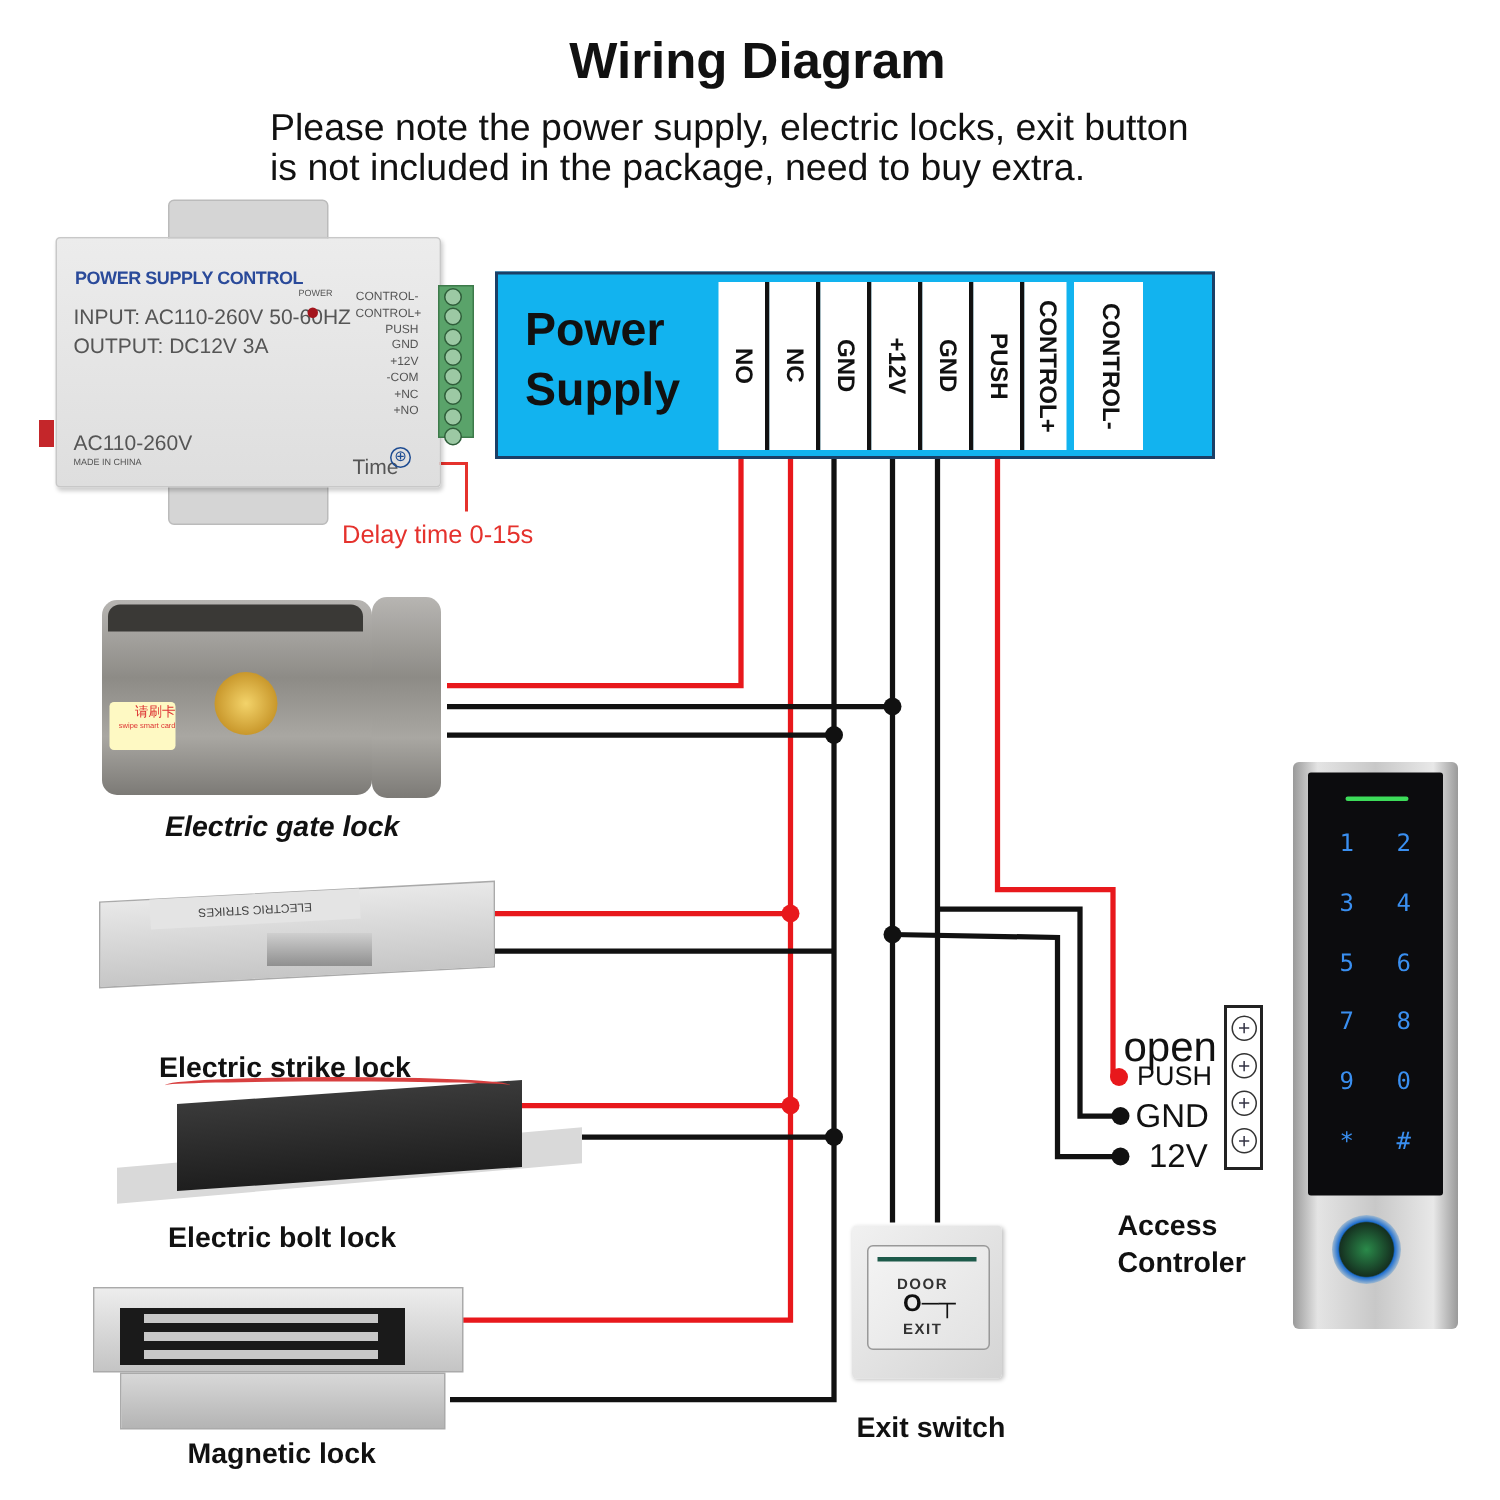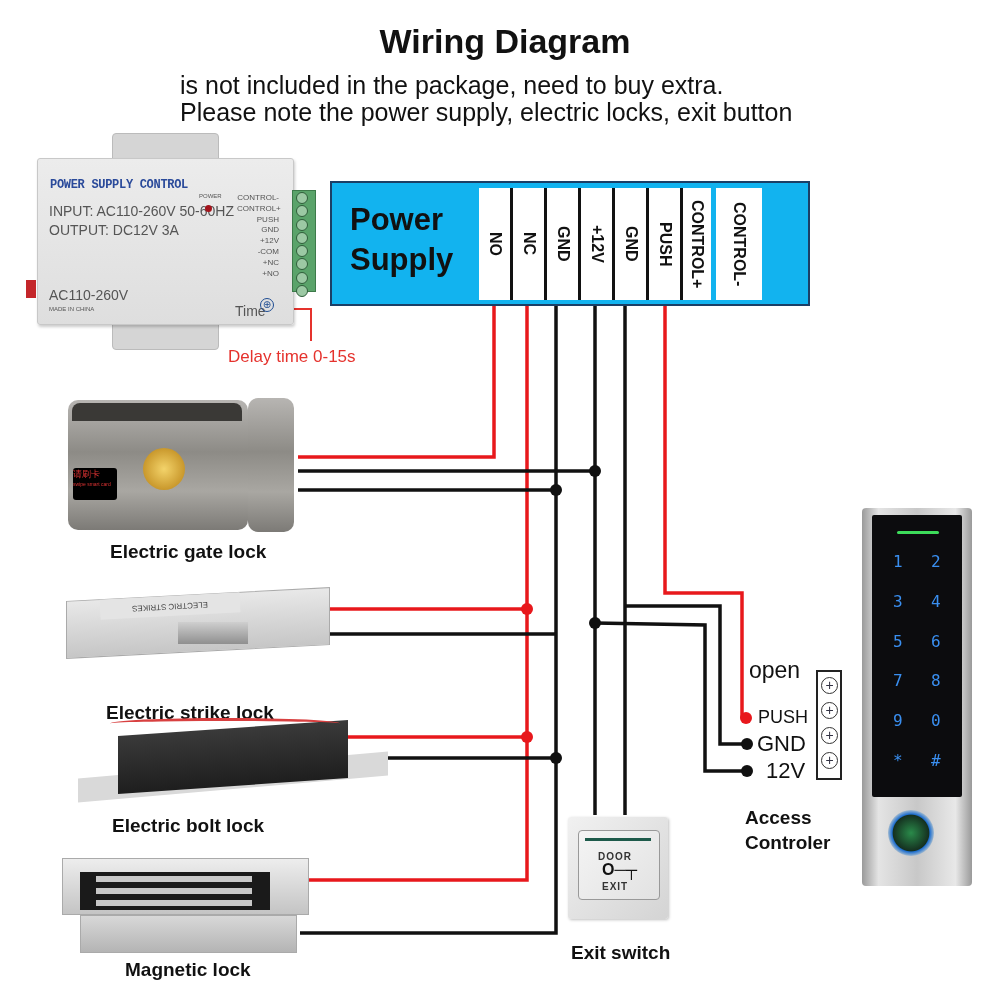--- a/index.html
+++ b/index.html
@@ -35,22 +35,22 @@
   #exit-inner{left:578px;top:830px;width:80px;height:68px;border:1px solid #999;border-radius:4px;background:linear-gradient(135deg,#f4f4f4,#e2e2e2);}
   .ex-t{font-size:10px;font-weight:bold;color:#333;letter-spacing:1px;}
   
   .metal{background:linear-gradient(180deg,#b7b5b2,#8d8b86 40%,#a9a7a2 70%,#7c7a76);}
 </style>
 </head>
 <body>
 
 <div id="title" class="abs">Wiring Diagram</div>
 <div id="note" class="abs">
+  <div>Please note the power supply, electric locks, exit button</div>
   <div>is not included in the package, need to buy extra.</div>
-  <div>Please note the power supply, electric locks, exit button</div>
 </div>
 
 <svg id="wires" width="1000" height="1000">
   <g fill="none" stroke-width="3.5" stroke-linejoin="miter">
 
     <polyline points="494,306 494,457 298,457" stroke="#e8181c"></polyline>
 
     <polyline points="527,306 527,880 300,880" stroke="#e8181c"></polyline>
     <line x1="330" y1="609" x2="527" y2="609" stroke="#e8181c"></line>
     <line x1="345" y1="737" x2="527" y2="737" stroke="#e8181c"></line>
@@ -80,21 +80,21 @@
     <circle cx="556" cy="758" r="6" fill="#111"></circle>
     <circle cx="746" cy="718" r="6" fill="#e8181c"></circle>
     <circle cx="747" cy="744" r="6" fill="#111"></circle>
     <circle cx="747" cy="771" r="6" fill="#111"></circle>
   </g>
 </svg>
 
 <div class="abs ps-ear" style="left:112px;top:133px;width:105px;height:30px;border-radius:4px 4px 0 0;"></div>
 <div class="abs ps-ear" style="left:112px;top:318px;width:105px;height:30px;border-radius:0 0 4px 4px;"></div>
 <div class="abs ps-box"></div>
-<div class="abs ps-head" style="left:50px;top:178px;font-family:Liberation Mono, monospace;">POWER SUPPLY CONTROL</div>
+<div class="abs ps-head" style="left:50px;top:178px;">POWER SUPPLY CONTROL</div>
 <div class="abs ps-txt" style="left:49px;top:203px;">INPUT: AC110-260V 50-60HZ</div>
 <div class="abs ps-txt" style="left:49px;top:222px;">OUTPUT: DC12V  3A</div>
 <div class="abs ps-txt" style="left:199px;top:193px;font-size:6px;">POWER</div>
 <div class="abs" style="left:205px;top:205px;width:7px;height:7px;border-radius:50%;background:#a3141c;"></div>
 <div class="abs ps-txt" style="left:49px;top:287px;">AC110-260V</div>
 <div class="abs ps-txt" style="left:49px;top:306px;font-size:6px;">MADE IN CHINA</div>
 <div class="abs ps-txt" style="left:235px;top:303px;">Time</div>
 <div class="abs" style="left:260px;top:298px;width:12px;height:12px;border-radius:50%;border:1.5px solid #1e4c92;color:#1e4c92;font-size:10px;line-height:12px;text-align:center;">⊕</div>
 <div class="abs" style="left:237px;top:193px;width:42px;text-align:right;font-size:8px;line-height:10.8px;color:#555;">
   <div>CONTROL-</div>
@@ -146,25 +146,25 @@
     <span>CONTROL+</span>
   </div>
 <div class="pin" style="left:716px;width:46px;border-right:none;">
     <span>CONTROL-</span>
   </div>
 
 <div class="abs metal" style="left:68px;top:400px;width:180px;height:130px;border-radius:10px;"></div>
 <div class="abs" style="left:72px;top:403px;width:170px;height:18px;border-radius:8px 8px 0 0;background:#3a3936;"></div>
 <div class="abs metal" style="left:248px;top:398px;width:46px;height:134px;border-radius:10px;"></div>
 <div class="abs" style="left:143px;top:448px;width:42px;height:42px;border-radius:50%;background:radial-gradient(circle,#f3d36a,#c9982c 70%,#8c6a1a);"></div>
-<div class="abs" style="left:73px;top:468px;width:44px;height:32px;background:#000000;border-radius:3px;font-size:9px;color:#d33;text-align:left;">
+<div class="abs" style="left:73px;top:468px;width:44px;height:32px;background:#fef9c3;border-radius:3px;font-size:9px;color:#d33;text-align:right;">
   <div>请刷卡</div>
   <div style="font-size:5px;">swipe smart card</div>
 </div>
-<div class="abs lbl" style="left:110px;top:541px;">Electric gate lock</div>
+<div class="abs lbl" style="left:110px;top:541px;font-style:italic;">Electric gate lock</div>
 
 <div class="abs" style="left:66px;top:594px;width:262px;height:56px;background:linear-gradient(180deg,#e8e8e8,#c6c6c6);transform:skewY(-3deg);border:1px solid #aaa;"></div>
 <div class="abs" style="left:100px;top:596px;width:140px;height:20px;background:#e4e4e4;font-size:8px;color:#444;text-align:center;line-height:20px;transform:rotate(177deg);">ELECTRIC STRIKES</div>
 <div class="abs" style="left:178px;top:622px;width:70px;height:22px;background:linear-gradient(180deg,#cfcfcf,#8f8f8f);"></div>
 <div class="abs lbl" style="left:106px;top:684px;margin-top:18px;">Electric strike lock</div>
 
 <div class="abs" style="left:78px;top:765px;width:310px;height:24px;background:#d9d9d9;transform:skewY(-5deg);"></div>
 <div class="abs" style="left:118px;top:728px;width:230px;height:58px;background:linear-gradient(180deg,#3a3a3a,#1e1e1e);transform:skewY(-4deg);"></div>
 <div class="abs" style="left:110px;top:718px;width:230px;height:8px;border-top:3px solid #d84040;border-radius:50%;"></div>
 <div class="abs lbl" style="left:112px;top:815px;">Electric bolt lock</div>
@@ -178,21 +178,21 @@
 <div class="abs lbl" style="left:125px;top:959px;text-align:right;">Magnetic lock</div>
 
 <div id="exit" class="abs"></div>
 <div id="exit-inner" class="abs"></div>
 <div class="abs" style="left:585px;top:838px;width:66px;height:3px;background:#1d5a4a;"></div>
 <div class="abs ex-t" style="left:598px;top:851px;">DOOR</div>
 <div class="abs" style="left:602px;top:861px;font-size:16px;font-weight:bold;color:#111;">O─┬</div>
 <div class="abs ex-t" style="left:602px;top:881px;">EXIT</div>
 <div class="abs lbl" style="left:571px;top:942px;">Exit switch</div>
 
-<div class="abs term-lbl" style="left:749px;top:657px;font-size:23px;">open</div>
+<div class="abs term-lbl" style="left:749px;top:682px;font-size:28px;">open</div>
 <div class="abs term-lbl" style="left:758px;top:707px;font-size:18px;">PUSH</div>
 <div class="abs term-lbl" style="left:757px;top:731px;font-size:22px;">GND</div>
 <div class="abs term-lbl" style="left:766px;top:758px;font-size:22px;">12V</div>
 <div class="abs tb">
   <b>+</b>
   <b>+</b>
   <b>+</b>
   <b>+</b>
 </div>
 <div class="abs lbl" style="left:745px;top:805px;line-height:25px;">

